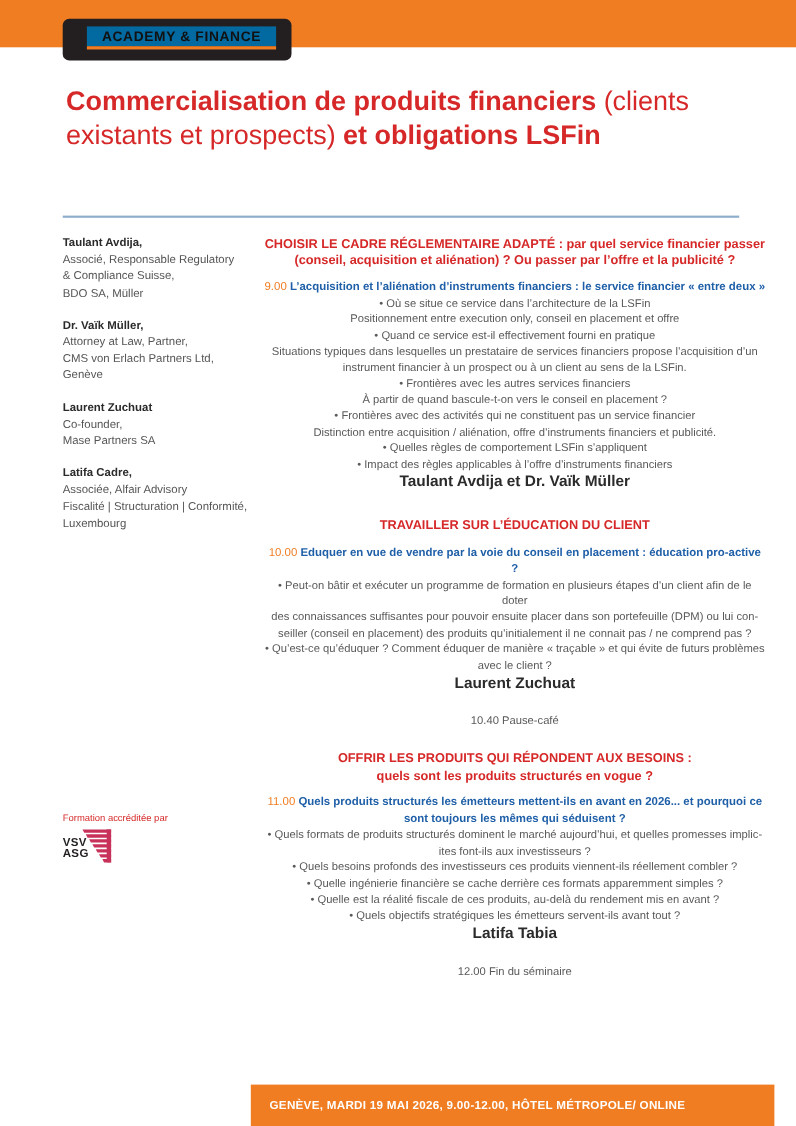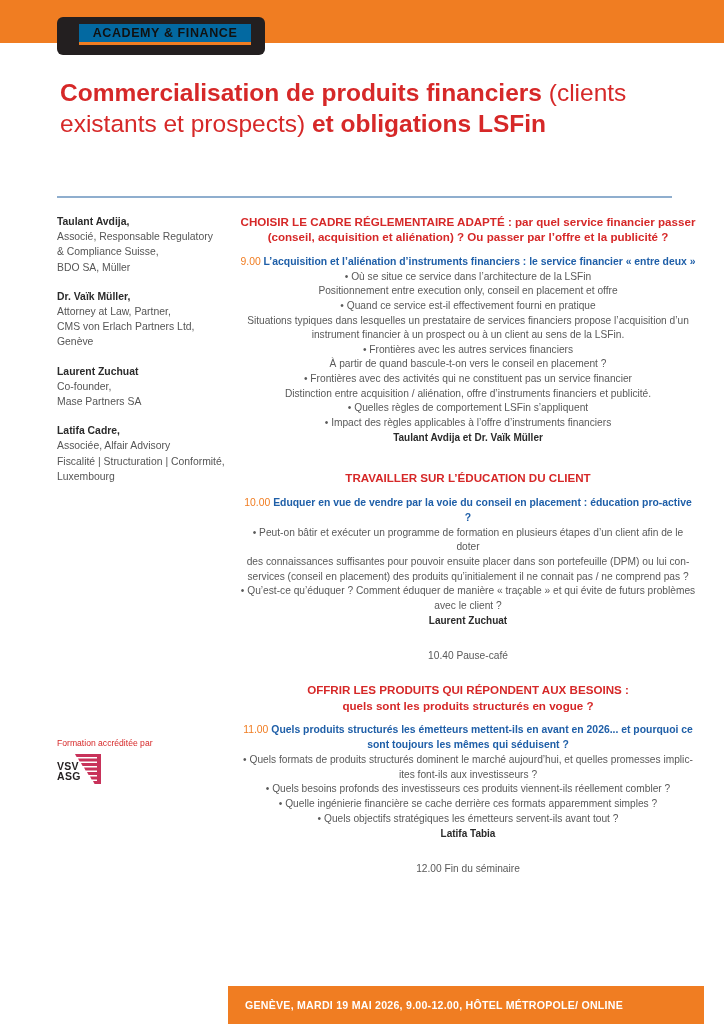--- a/index.html
+++ b/index.html
@@ -163,21 +163,21 @@
     color: #F07D22;
     font-weight: normal;
   }
   .line {
     font-size: 10.2px;
     line-height: 14.6px;
     color: #595959;
     margin: 0;
   }
   .speaker-credit {
-    font-size: 10px;
+    font-size: 14px;
     line-height: 15px;
     color: #2B2B2B;
     font-weight: bold;
     margin: 0;
   }
   .plain-time {
     font-size: 10.2px;
     line-height: 15px;
     color: #595959;
     margin: 0;
@@ -287,38 +287,39 @@
   </div>
 
   <div class="gap-lg"></div>
 
   <h2 class="sec-head">TRAVAILLER SUR L’ÉDUCATION DU CLIENT</h2>
 
   <div class="session">
     <p class="session-title"><span class="session-time">10.00</span> <span>Eduquer en vue de vendre par la voie du conseil en placement : éducation pro-active ?</span></p>
     <p class="line">• Peut-on bâtir et exécuter un programme de formation en plusieurs étapes d’un client afin de le doter</p>
     <p class="line">des connaissances suffisantes pour pouvoir ensuite placer dans son portefeuille (DPM) ou lui con-</p>
-    <p class="line">services (conseil en placement) des produits qu’initialement il ne connait pas / ne comprend pas ?</p>
+    <p class="line">seiller (conseil en placement) des produits qu’initialement il ne connait pas / ne comprend pas ?</p>
     <p class="line">• Qu’est-ce qu’éduquer ? Comment éduquer de manière « traçable » et qui évite de futurs problèmes</p>
     <p class="line">avec le client ?</p>
     <p class="speaker-credit">Laurent Zuchuat</p>
   </div>
 
   <div class="gap-md"></div>
   <p class="plain-time">10.40 Pause-café</p>
   <div class="gap-lg"></div>
 
   <h2 class="sec-head"><span>OFFRIR LES PRODUITS QUI RÉPONDENT AUX BESOINS :</span><br><span>quels sont les produits structurés en vogue ?</span></h2>
 
   <div class="session">
     <p class="session-title"><span class="session-time">11.00</span> <span>Quels produits structurés les émetteurs mettent-ils en avant en 2026... et pourquoi ce sont toujours les mêmes qui séduisent ?</span></p>
     <p class="line">• Quels formats de produits structurés dominent le marché aujourd’hui, et quelles promesses implic-</p>
     <p class="line">ites font-ils aux investisseurs ?</p>
     <p class="line">• Quels besoins profonds des investisseurs ces produits viennent-ils réellement combler ?</p>
     <p class="line">• Quelle ingénierie financière se cache derrière ces formats apparemment simples ?</p>
+    <p class="line">• Quelle est la réalité fiscale de ces produits, au-delà du rendement mis en avant ?</p>
     <p class="line">• Quels objectifs stratégiques les émetteurs servent-ils avant tout ?</p>
     <p class="speaker-credit">Latifa Tabia</p>
   </div>
 
   <div class="gap-md"></div>
   <p class="plain-time">12.00 Fin du séminaire</p>
 
 </div>
 
 <div class="footer-bar">

